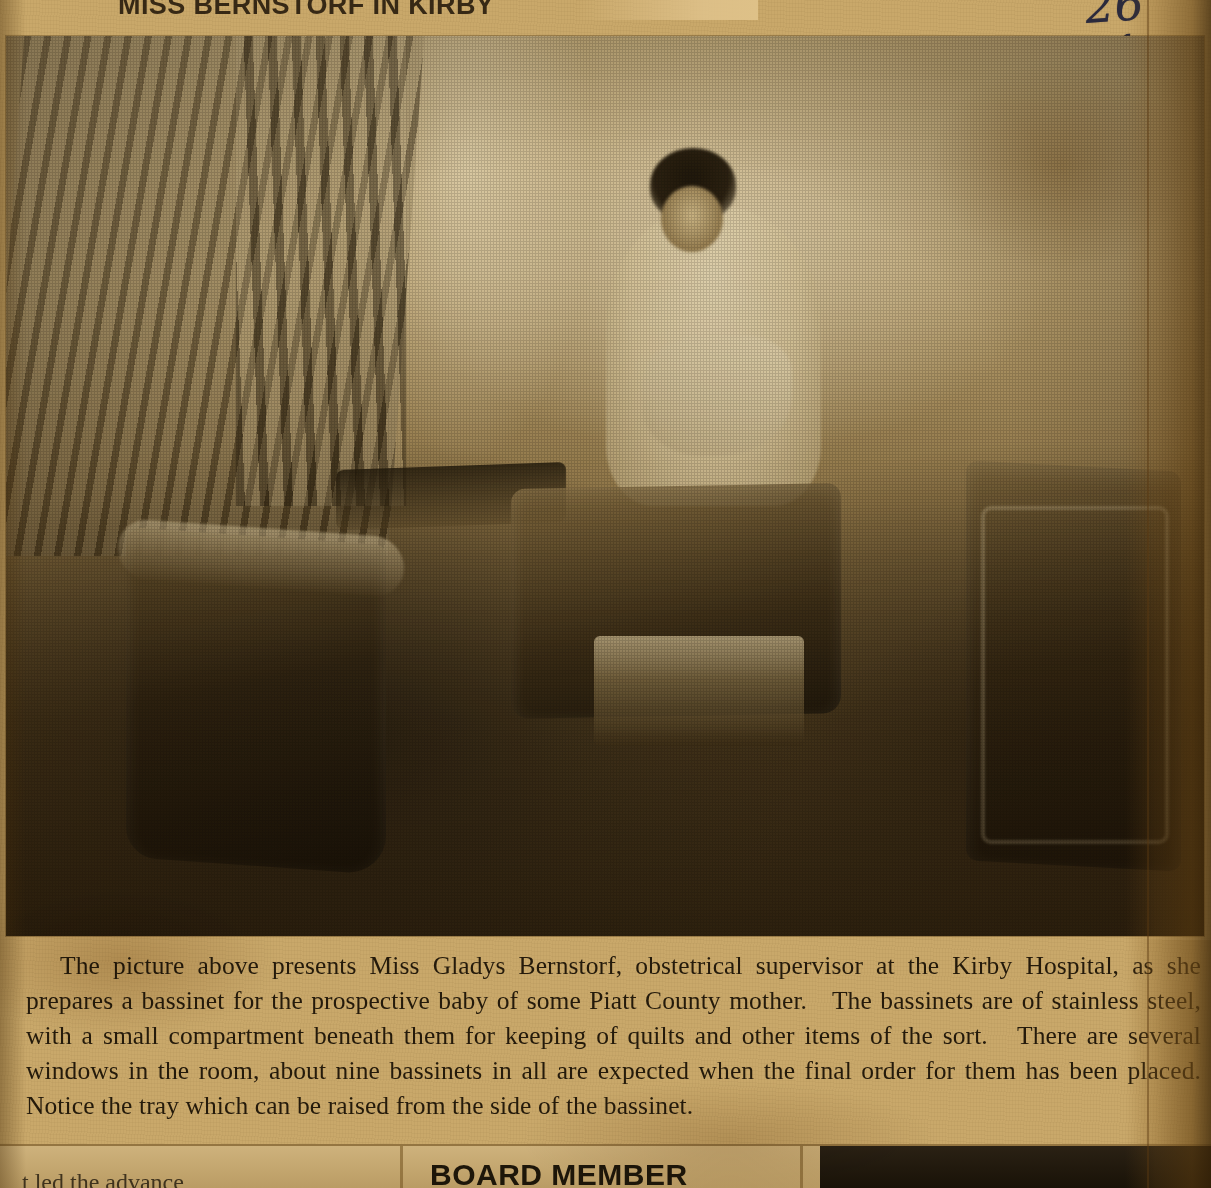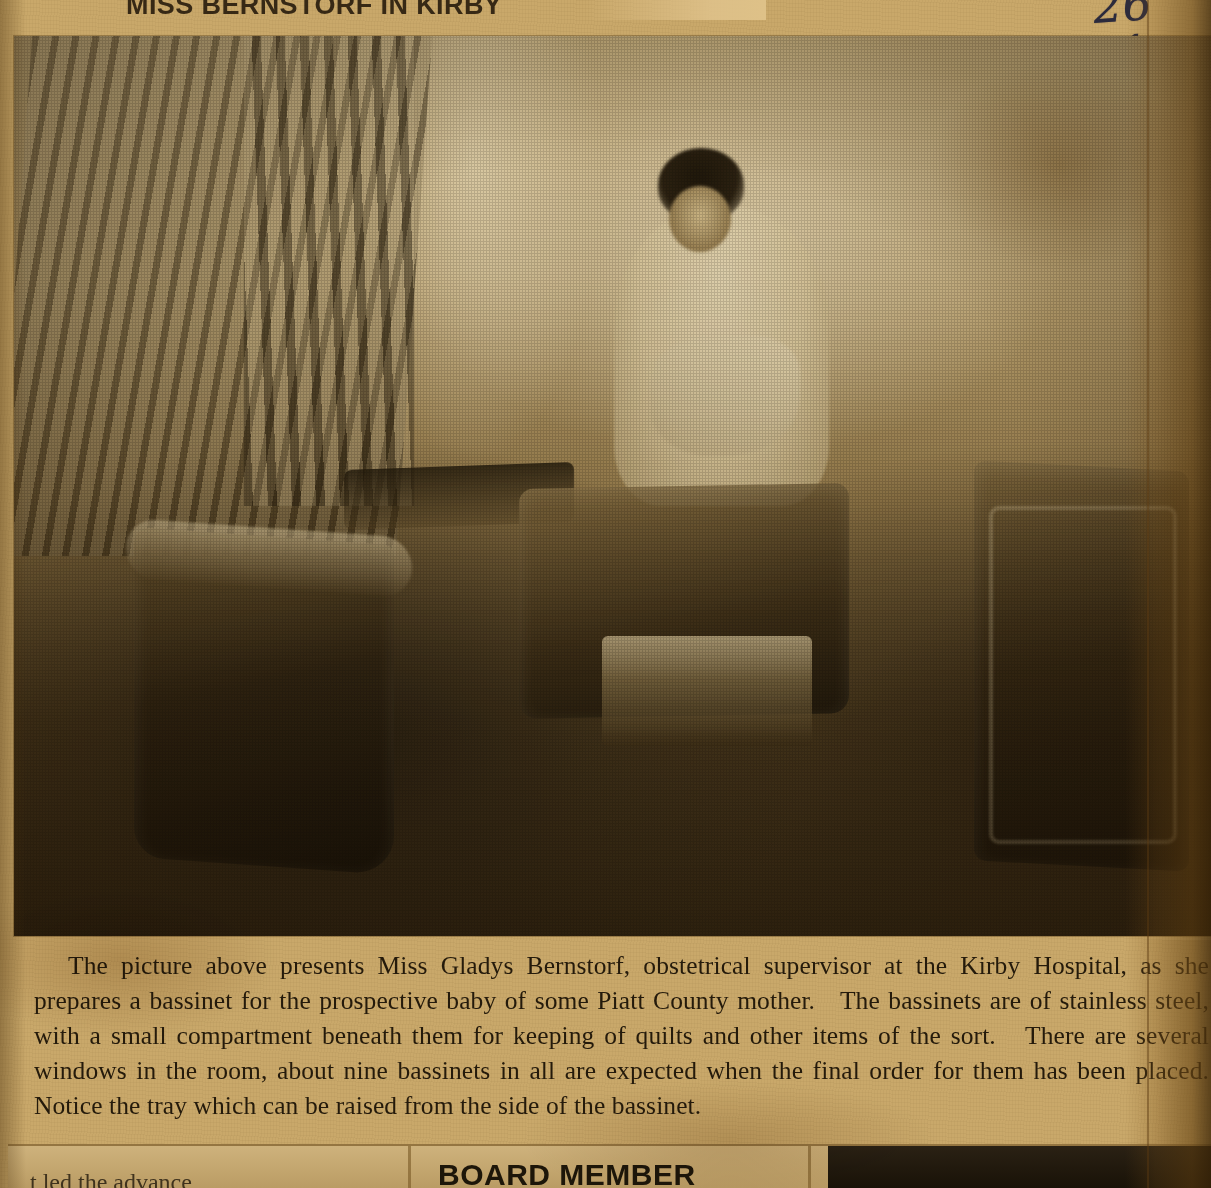--- a/index.html
+++ b/index.html
@@ -52,21 +52,21 @@
   .left-edge-shadow {
     position: absolute;
     top: 0; left: 0;
     width: 26px; height: 100%;
     background: linear-gradient(90deg, rgba(70,45,10,0.40), rgba(70,45,10,0));
   }
 
   
   .clipping {
     position: absolute;
-    left: 8px;
+    left: 0;
     top: 0;
     width: 980px;
     height: 1188px;
   }
 
   .headline-strip {
     position: absolute;
     left: 118px;
     top: -10px;
     width: 640px;

